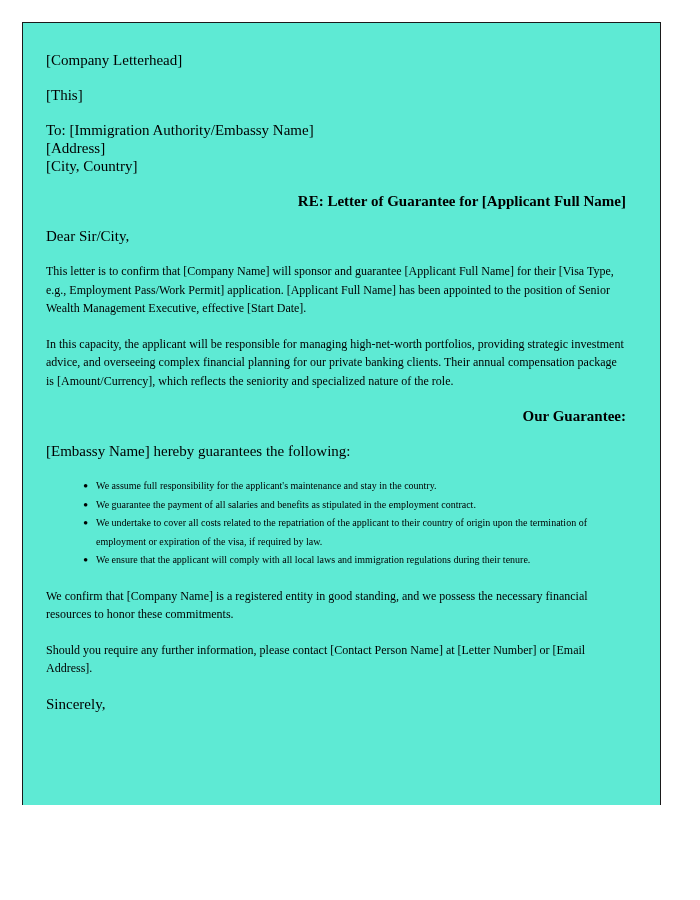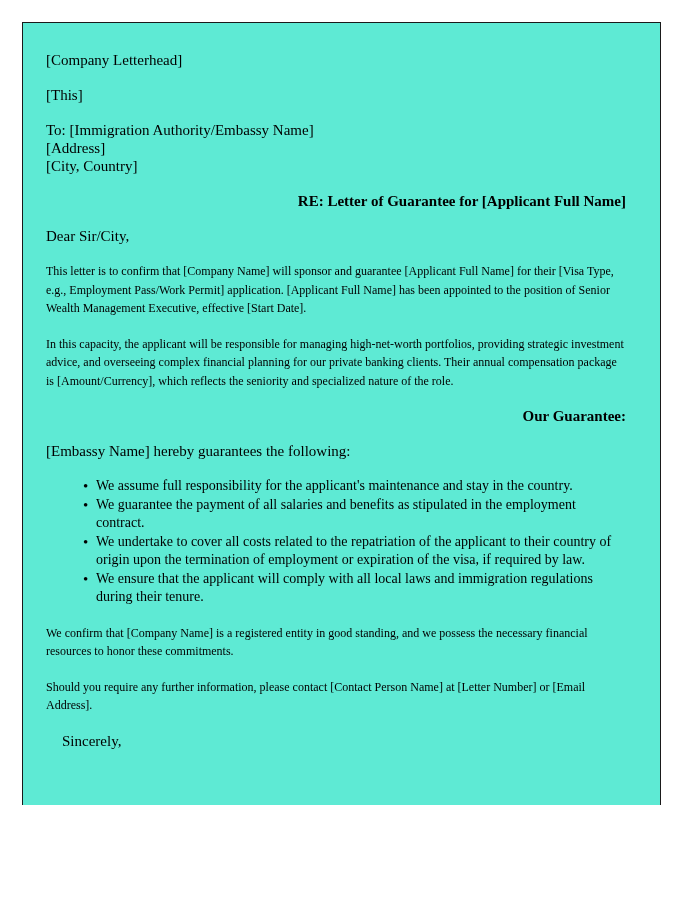--- a/index.html
+++ b/index.html
@@ -33,42 +33,42 @@
   }
   .doc-line {
     font-size: 15px;
     line-height: 18px;
     margin: 0;
   }
   .block {
     margin: 0 0 17px 0;
   }
   .block-tight {
-    margin: 16px;
+    margin: 0;
   }
   .para {
     font-size: 12px;
     line-height: 18.5px;
     margin: 0 0 17px 0;
     text-align: left;
   }
   .heading {
     font-size: 15px;
     line-height: 18px;
     font-weight: bold;
     margin: 0 0 17px 0;
     text-align: right;
   }
   .bullet-list {
     margin: 0 0 17px 0;
     padding: 0 0 0 38px;
     list-style: none;
   }
   .bullet-list li {
-    font-size: 14px;
+    font-size: 10px;
     line-height: 18.5px;
     position: relative;
     margin: 0;
     padding-left: 12px;
   }
   .bullet-list li::before {
     content: "\2022";
     position: absolute;
     left: -1px;
     top: 0;

